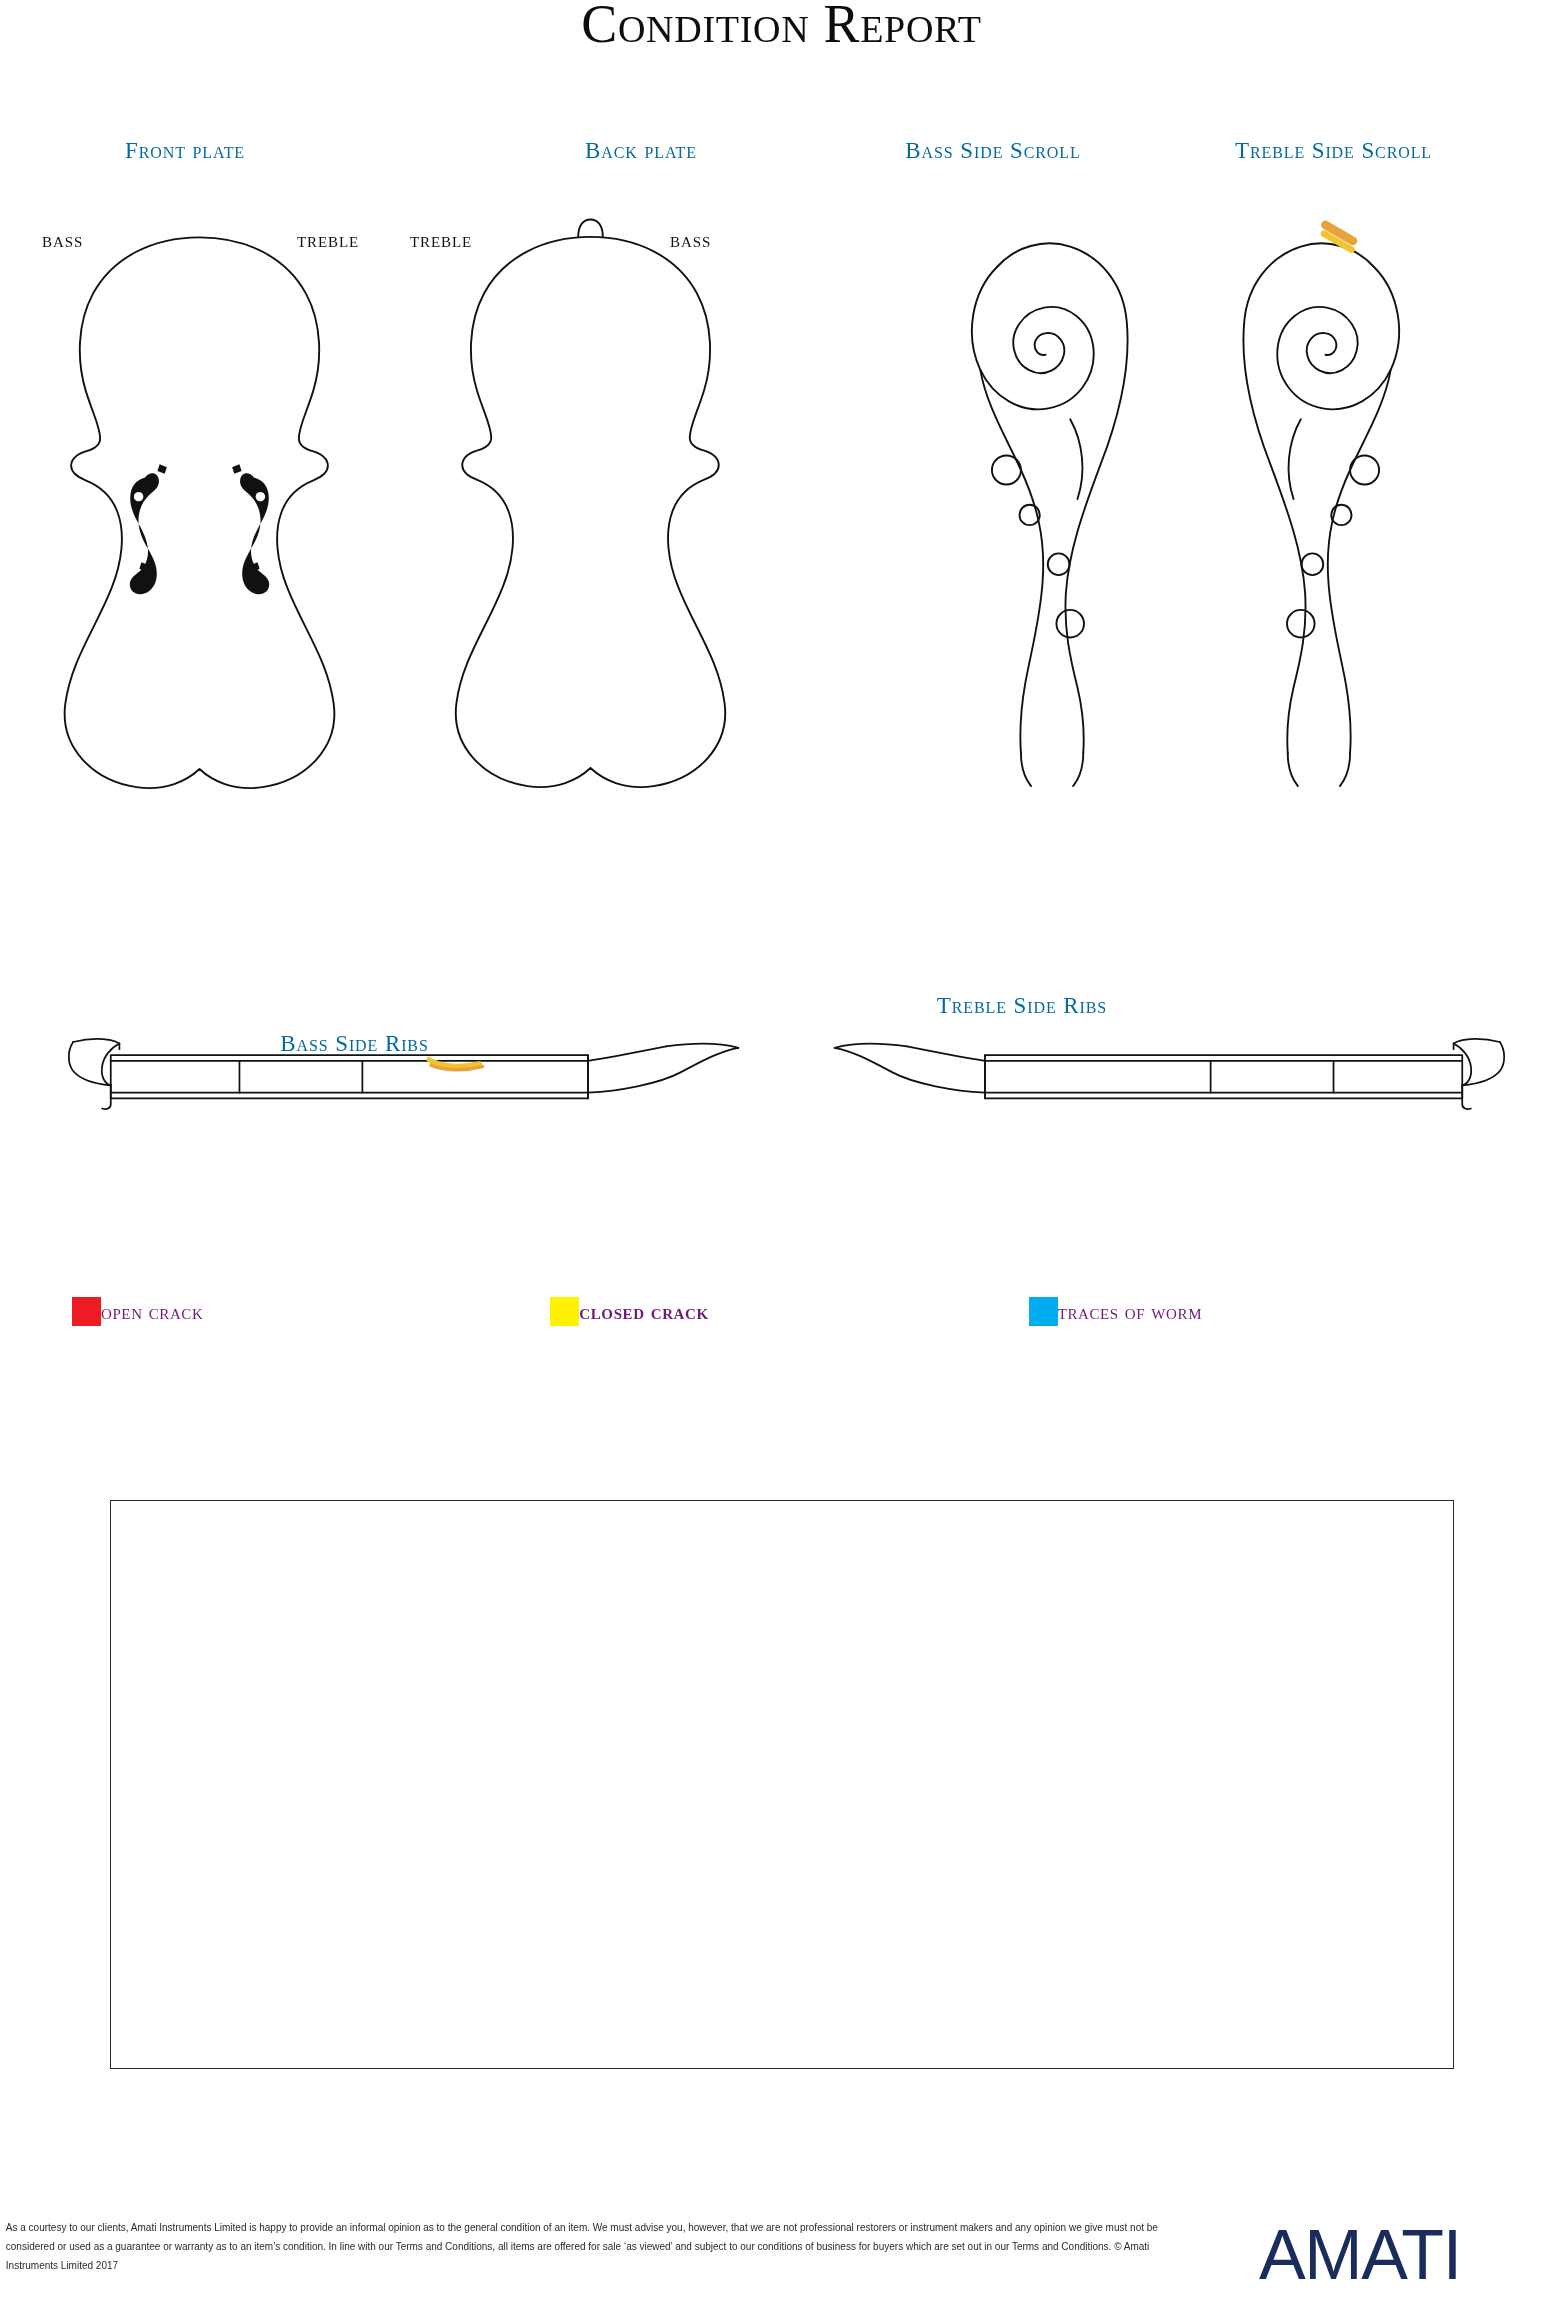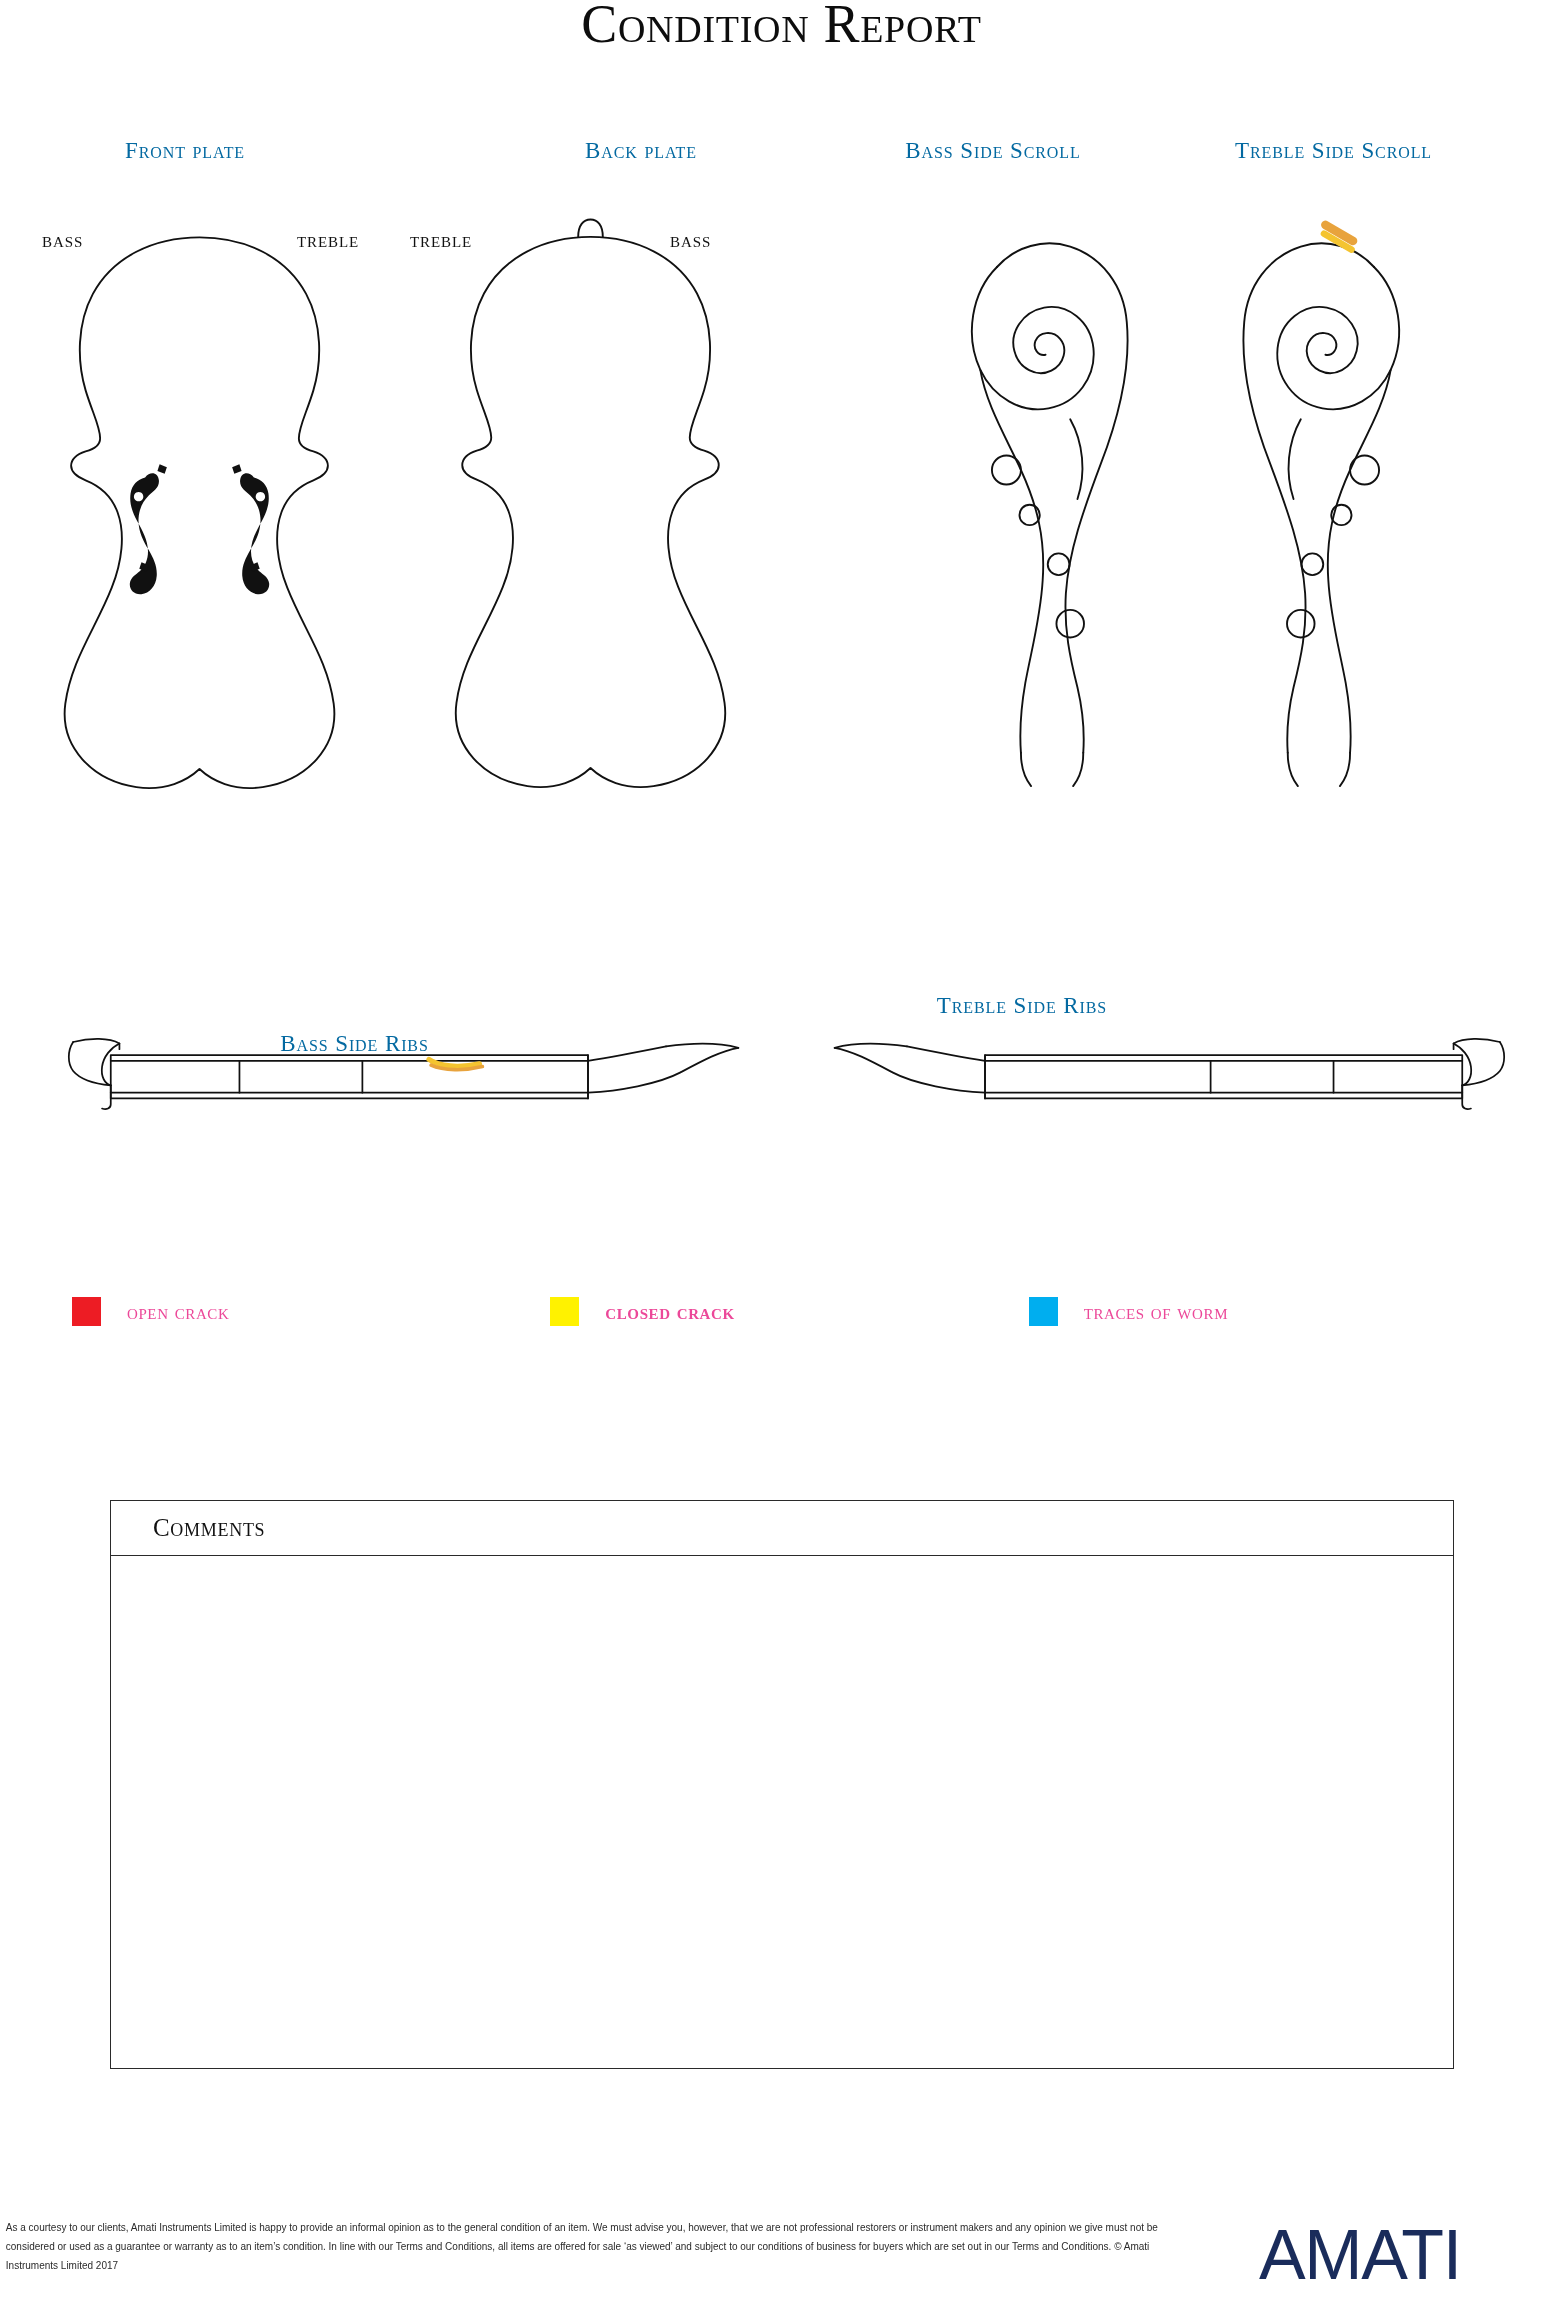--- a/index.html
+++ b/index.html
@@ -68,26 +68,26 @@
     display: flex;
     align-items: center;
     width: 483px;
   }
   .legend-swatch {
     width: 29px;
     height: 29px;
     flex: 0 0 29px;
   }
   .legend-label {
-    margin-left: 26px;
+    margin-left: 0;
     font-family: "Liberation Serif", serif;
     font-variant: small-caps;
     font-size: 22px;
     letter-spacing: 0.6px;
-    color: #ec4899;
+    color: #701a75;
     white-space: nowrap;
   }
   .legend-label.bold { font-weight: bold; }
 
   
   .comments-box {
     position: absolute;
     left: 110px;
     top: 1500px;
     width: 1344px;
@@ -419,23 +419,20 @@
       <span class="legend-label bold">closed crack</span>
     </div>
     <div class="legend-item">
       <span class="legend-swatch" style="background:#00aeef"></span>
       <span class="legend-label">traces of worm</span>
     </div>
   </div>
 </div>
 
 <div class="comments-box">
-  <div class="comments-header">
-    <span class="comments-title">Comments</span>
-  </div>
   <textarea class="comments-area" placeholder="" style=""></textarea>
 </div>
 
 <div class="footer-text">As a courtesy to our clients, Amati Instruments Limited is happy to provide an informal opinion as to the general condition of an item. We must advise you, however, that we are not professional restorers or instrument makers and any opinion we give must not be considered or used as a guarantee or warranty as to an item’s condition. In line with our Terms and Conditions, all items are offered for sale ‘as viewed’ and subject to our conditions of business for buyers which are set out in our Terms and Conditions. © Amati Instruments Limited 2017</div>
 <div class="footer-logo">
   <div class="footer-logo-text">AMATI</div>
 </div>
 
 
 </body></html>

